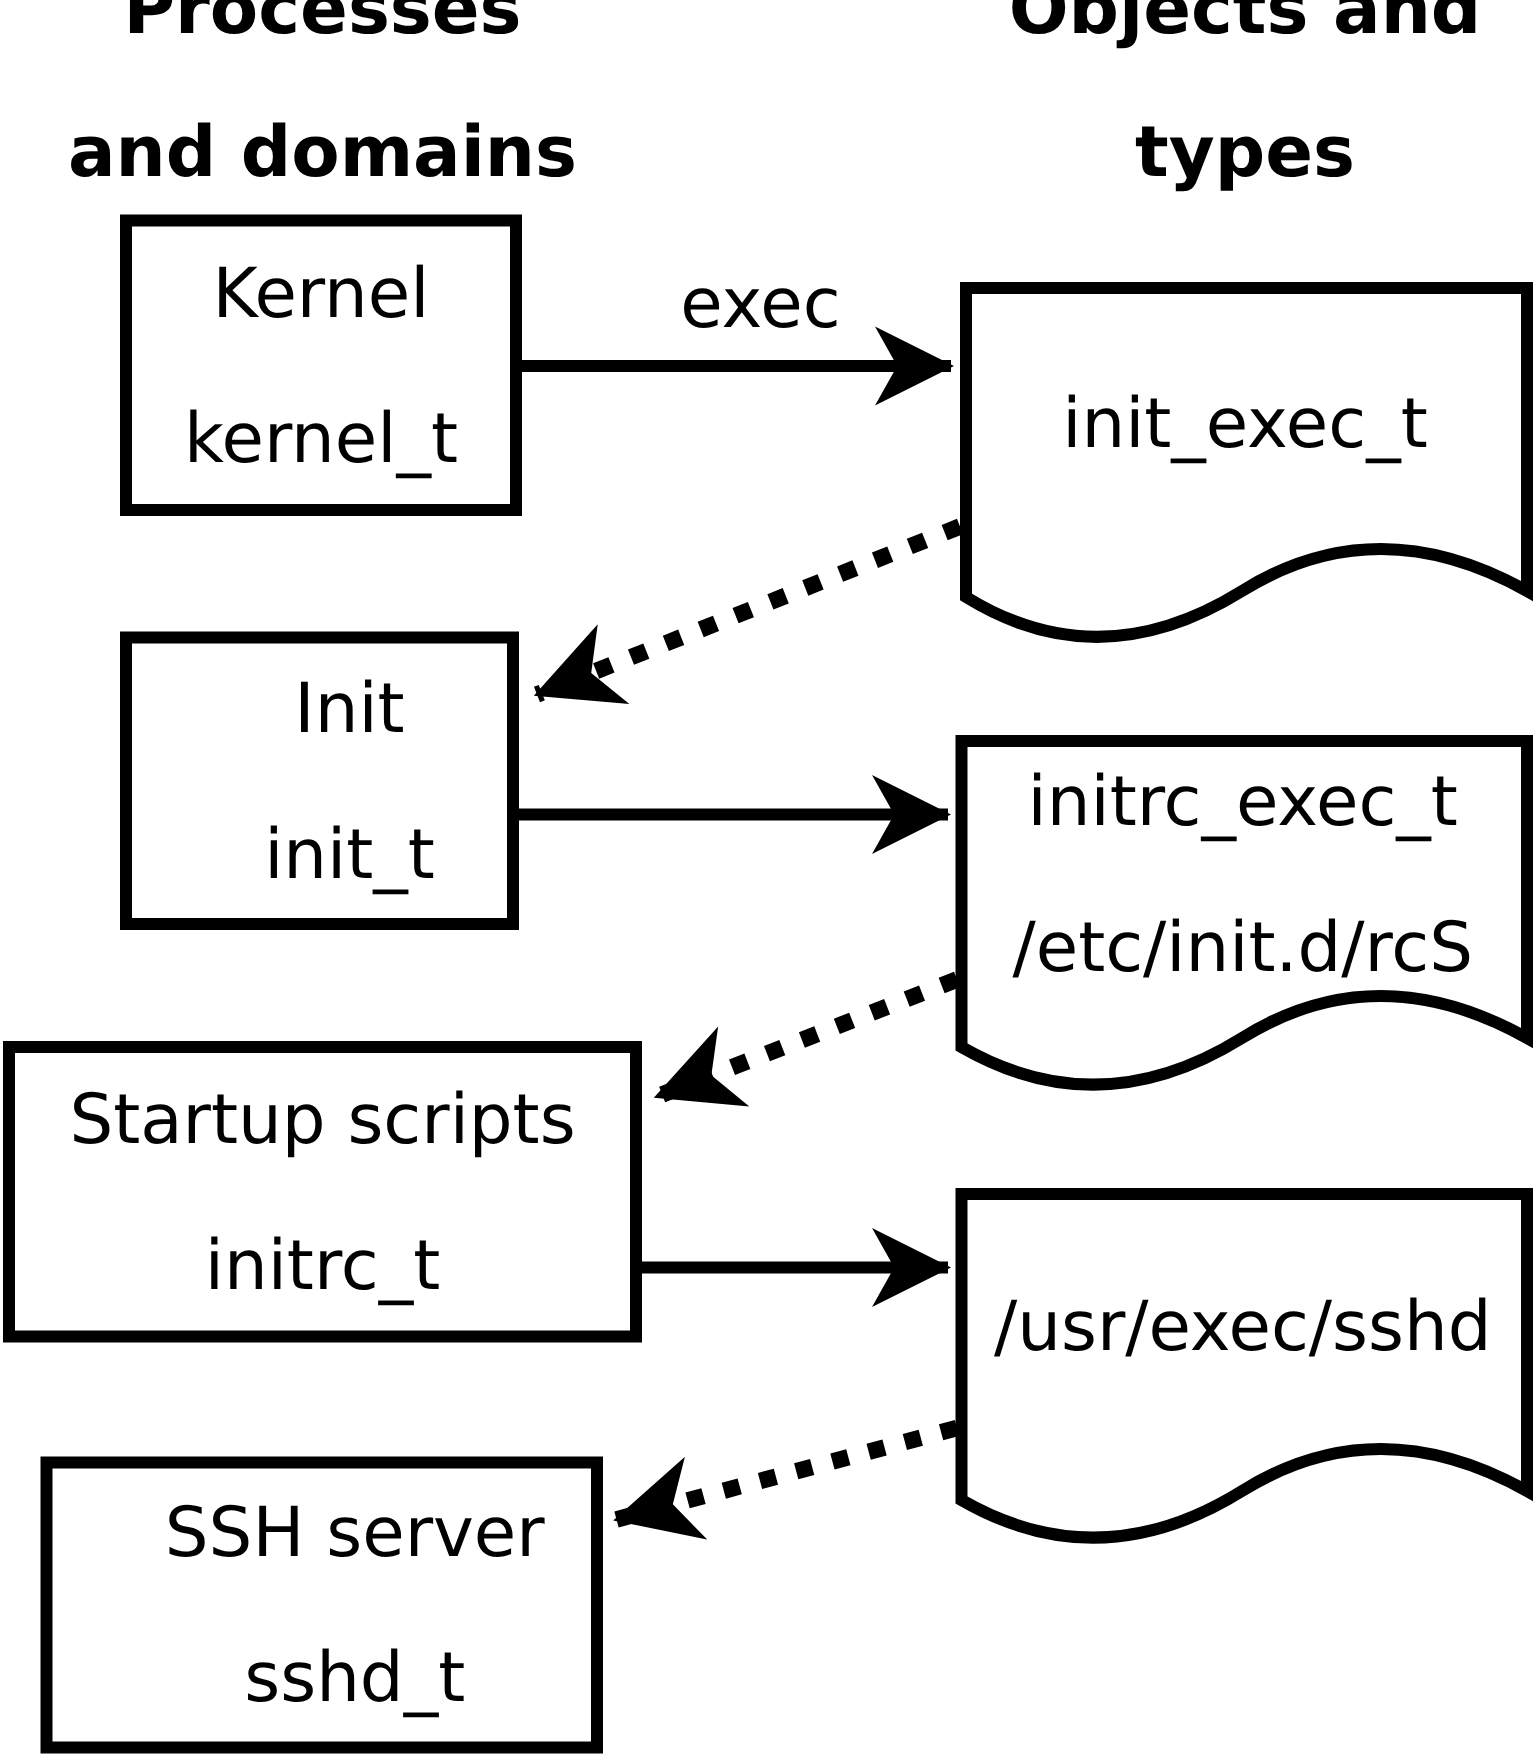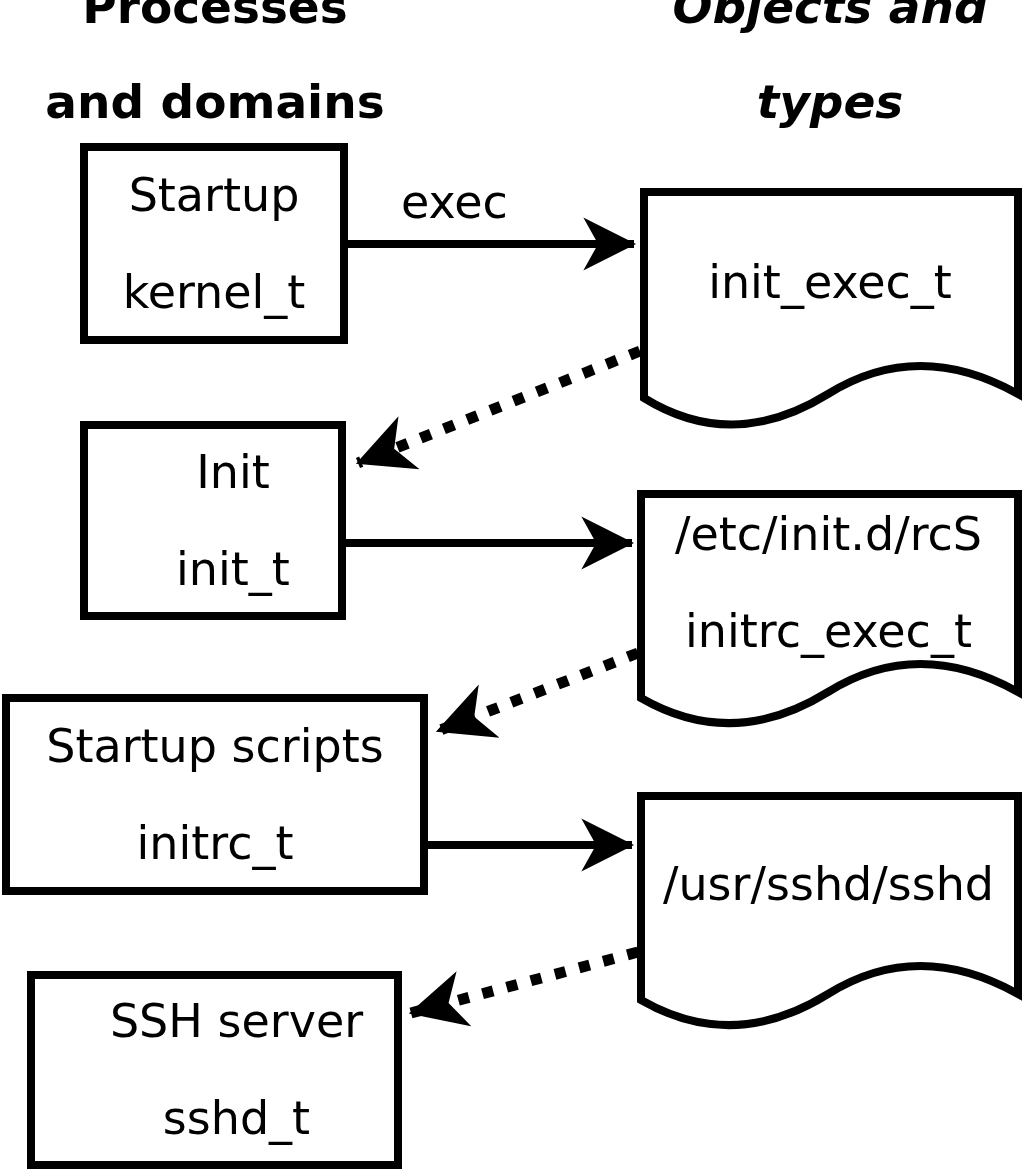--- a/index.html
+++ b/index.html
@@ -28,36 +28,36 @@
     line-height: 57px;
     white-space: nowrap;
     gap: 40px;
   }
   .hdr {
     font-weight: bold;
     font-size: 47px;
     line-height: 55px;
   }
   .hdr-left  { left: 20px;  top: 2px;  width: 390px; height: 104px; }
-  .hdr-right { left: 636px; top: 2px;  width: 388px; height: 104px; font-style: italic; }
+  .hdr-right { left: 636px; top: 2px;  width: 388px; height: 104px; }
 
   .node-kernel  { left: 88px;  top: 151px; width: 252px; height: 185px; }
   .node-init    { left: 88px;  top: 429px; width: 250px; height: 183px; padding-left: 20px; }
   .node-startup { left: 10px;  top: 702px; width: 410px; height: 185px; }
   .node-ssh     { left: 35px;  top: 979px; width: 403px; height: 182px; text-align: center; }
 
   .doc-1 { left: 648px; top: 196px; width: 364px; height: 172px; }
   .doc-2 { left: 645px; top: 498px; width: 367px; height: 170px; }
   .doc-3 { left: 645px; top: 800px; width: 367px; height: 168px; }
 
   .edge-label {
     position: absolute;
-    left: 401px; top: 176px;
+    left: 424px; top: 176px;
     width: 166px;
-    text-align: left;
+    text-align: center;
     font-size: 46px;
     line-height: 52px;
     white-space: nowrap;
   }
 </style>
 </head>
 <body>
 
 <div class="canvas">
 
@@ -93,42 +93,42 @@
   <div class="txt hdr hdr-left">
     <div>Processes</div>
     <div>and domains</div>
   </div>
   <div class="txt hdr hdr-right">
     <div>Objects and</div>
     <div>types</div>
   </div>
 
   <div class="txt node-kernel">
-    <div>Startup</div>
+    <div>Kernel</div>
     <div>kernel_t</div>
   </div>
   <div class="txt node-init">
     <div>Init</div>
     <div>init_t</div>
   </div>
   <div class="txt node-startup">
     <div>Startup scripts</div>
     <div>initrc_t</div>
   </div>
   <div class="txt node-ssh">
     <div>SSH server</div>
     <div>sshd_t</div>
   </div>
 
   <div class="txt doc-1">
     <div>init_exec_t</div>
   </div>
   <div class="txt doc-2">
+    <div>initrc_exec_t</div>
     <div>/etc/init.d/rcS</div>
-    <div>initrc_exec_t</div>
   </div>
   <div class="txt doc-3">
-    <div>/usr/sshd/sshd</div>
+    <div>/usr/exec/sshd</div>
   </div>
 
   <div class="edge-label">exec</div>
 
 </div>
 
 </body></html>

